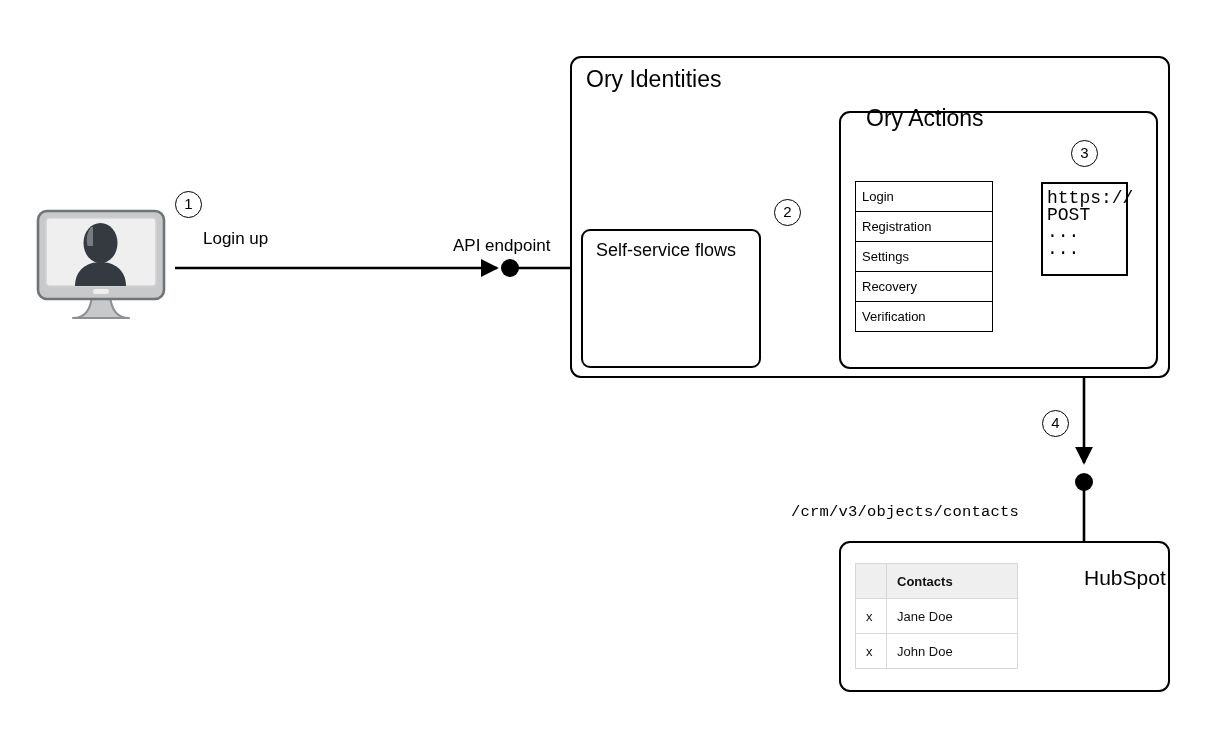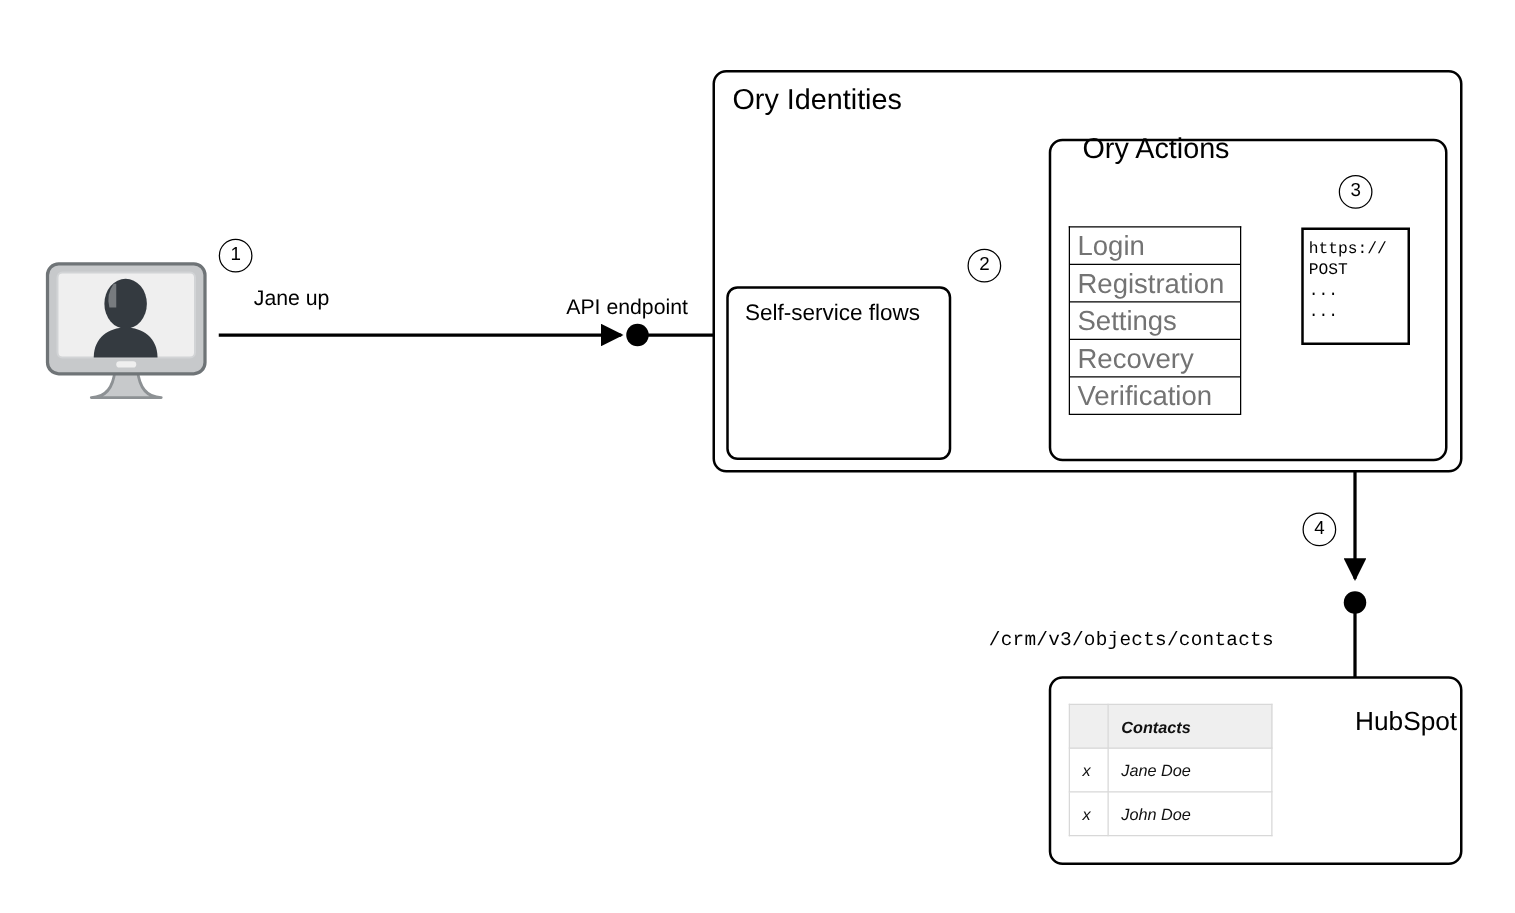--- a/index.html
+++ b/index.html
@@ -63,45 +63,45 @@
     width: 138px;
     border: 1.6px solid #000000;
     border-bottom: none;
     background: #ffffff;
     box-sizing: border-box;
   }
   .flow-item {
     height: 30px;
     line-height: 30px;
     border-bottom: 1.6px solid #000000;
-    font-size: 22px;
+    font-size: 13px;
     padding-left: 6px;
     box-sizing: border-box;
     white-space: nowrap;
-    color: #737373;
+    color: #000000;
   }
 
   
   #webhook-box {
     position: absolute;
     left: 1041px;
     top: 182px;
     width: 87px;
     height: 94px;
     border: 2.2px solid #000000;
     background: #ffffff;
     box-sizing: border-box;
   }
   #webhook-text {
     position: absolute;
     left: 1047px;
     top: 190px;
     width: 80px;
     font-family: "Liberation Mono", monospace;
-    font-size: 13px;
+    font-size: 18px;
     line-height: 17px;
     white-space: pre;
     color: #000000;
   }
 
   
   #hubspot-box { left: 839px; top: 541px; width: 331px; height: 151px; }
   #hubspot-title {
     position: absolute;
     left: 1043px;
@@ -122,21 +122,20 @@
   }
   #contacts-table td, #contacts-table th {
     border: 1px solid #d8d8d8;
     height: 35px;
     font-size: 13px;
     padding: 0 0 0 10px;
     text-align: left;
     font-weight: normal;
     color: #111111;
     box-sizing: border-box;
-    font-style: italic;
   }
   #contacts-table th { background: #efefef; font-weight: bold; }
   .col-narrow { width: 31px; padding-left: 10px !important; }
   .hdr-blank { background: #efefef; }
 
   
   .step-circle {
     position: absolute;
     width: 27px;
     height: 27px;
@@ -218,21 +217,21 @@
     <rect x="58" y="81" width="16" height="5" rx="2.5" ry="2.5" fill="#efefef"></rect>
 
     <ellipse cx="65.5" cy="35" rx="17" ry="20" fill="#343a40"></ellipse>
 
     <path d="M56 19 A17 20 0 0 0 52.5 38 L58 38 L58 19 Z" fill="#8d9194" opacity="0.75"></path>
 
     <path d="M40 78 C40 62 52 54 65.5 54 C79 54 91 62 91 78 Z" fill="#343a40"></path>
   </svg>
 
   <div class="step-circle" id="step-1">1</div>
-  <div class="edge-label" id="label-signup">Jane up</div>
+  <div class="edge-label" id="label-signup">Login up</div>
   <div class="edge-label" id="label-api-endpoint">API endpoint</div>
 
   <div class="rbox" id="ory-identities-box"></div>
   <div class="rbox-title" id="ory-identities-title">Ory Identities</div>
 
   <div class="rbox" id="selfservice-box"></div>
   <div class="rbox-title" id="selfservice-title">Self-service flows</div>
 
   <div class="step-circle" id="step-2">2</div>
 

